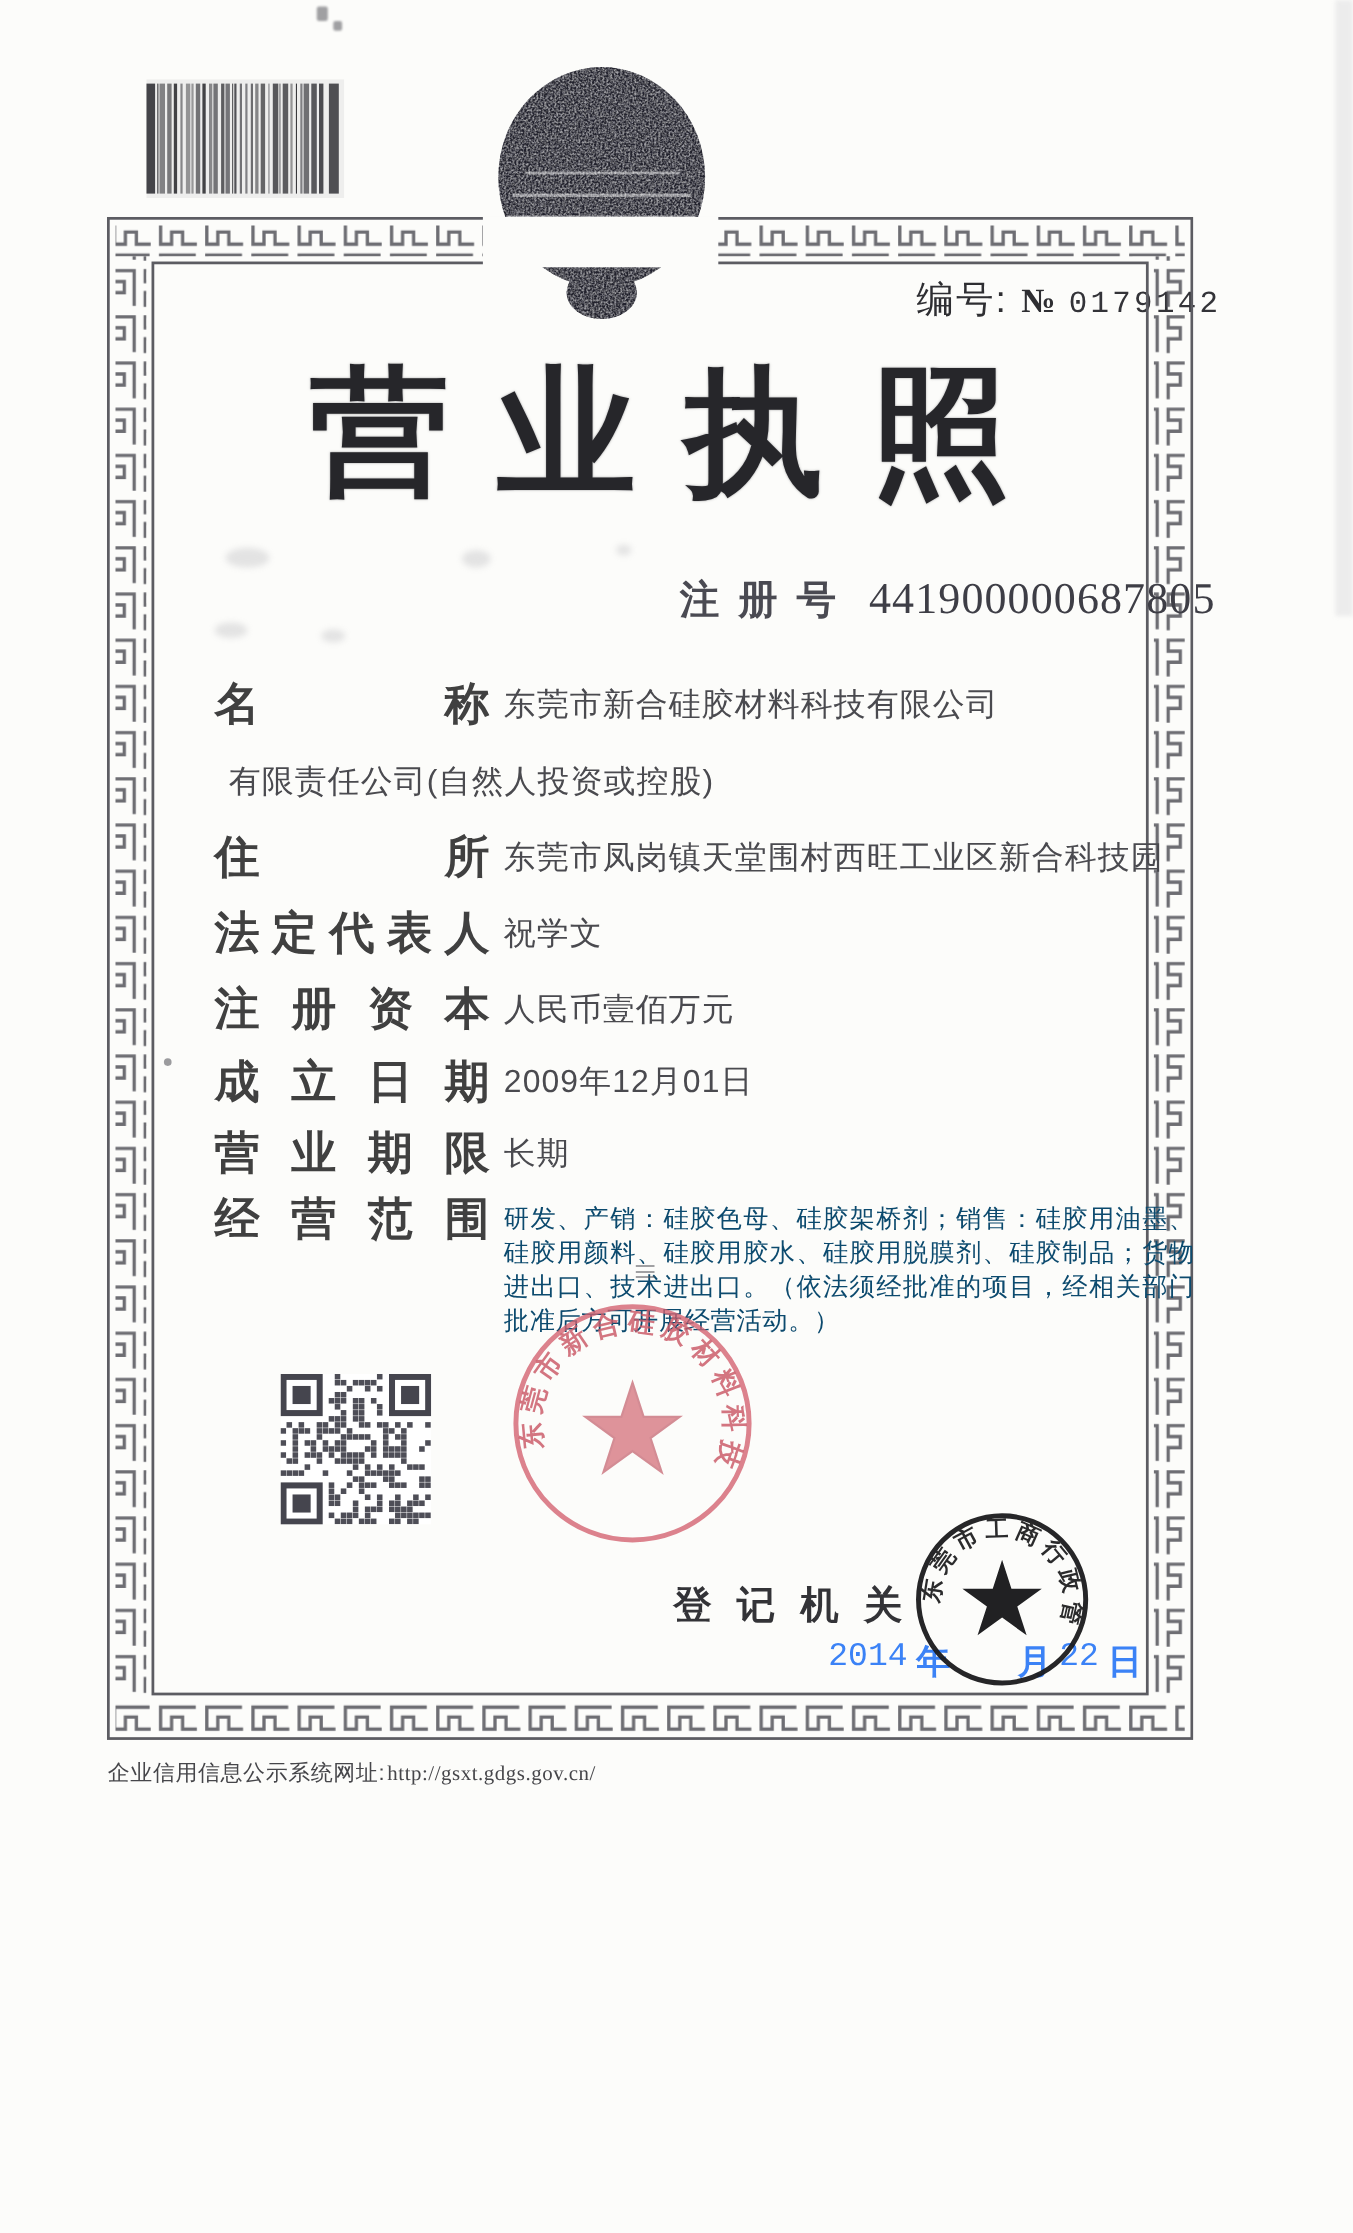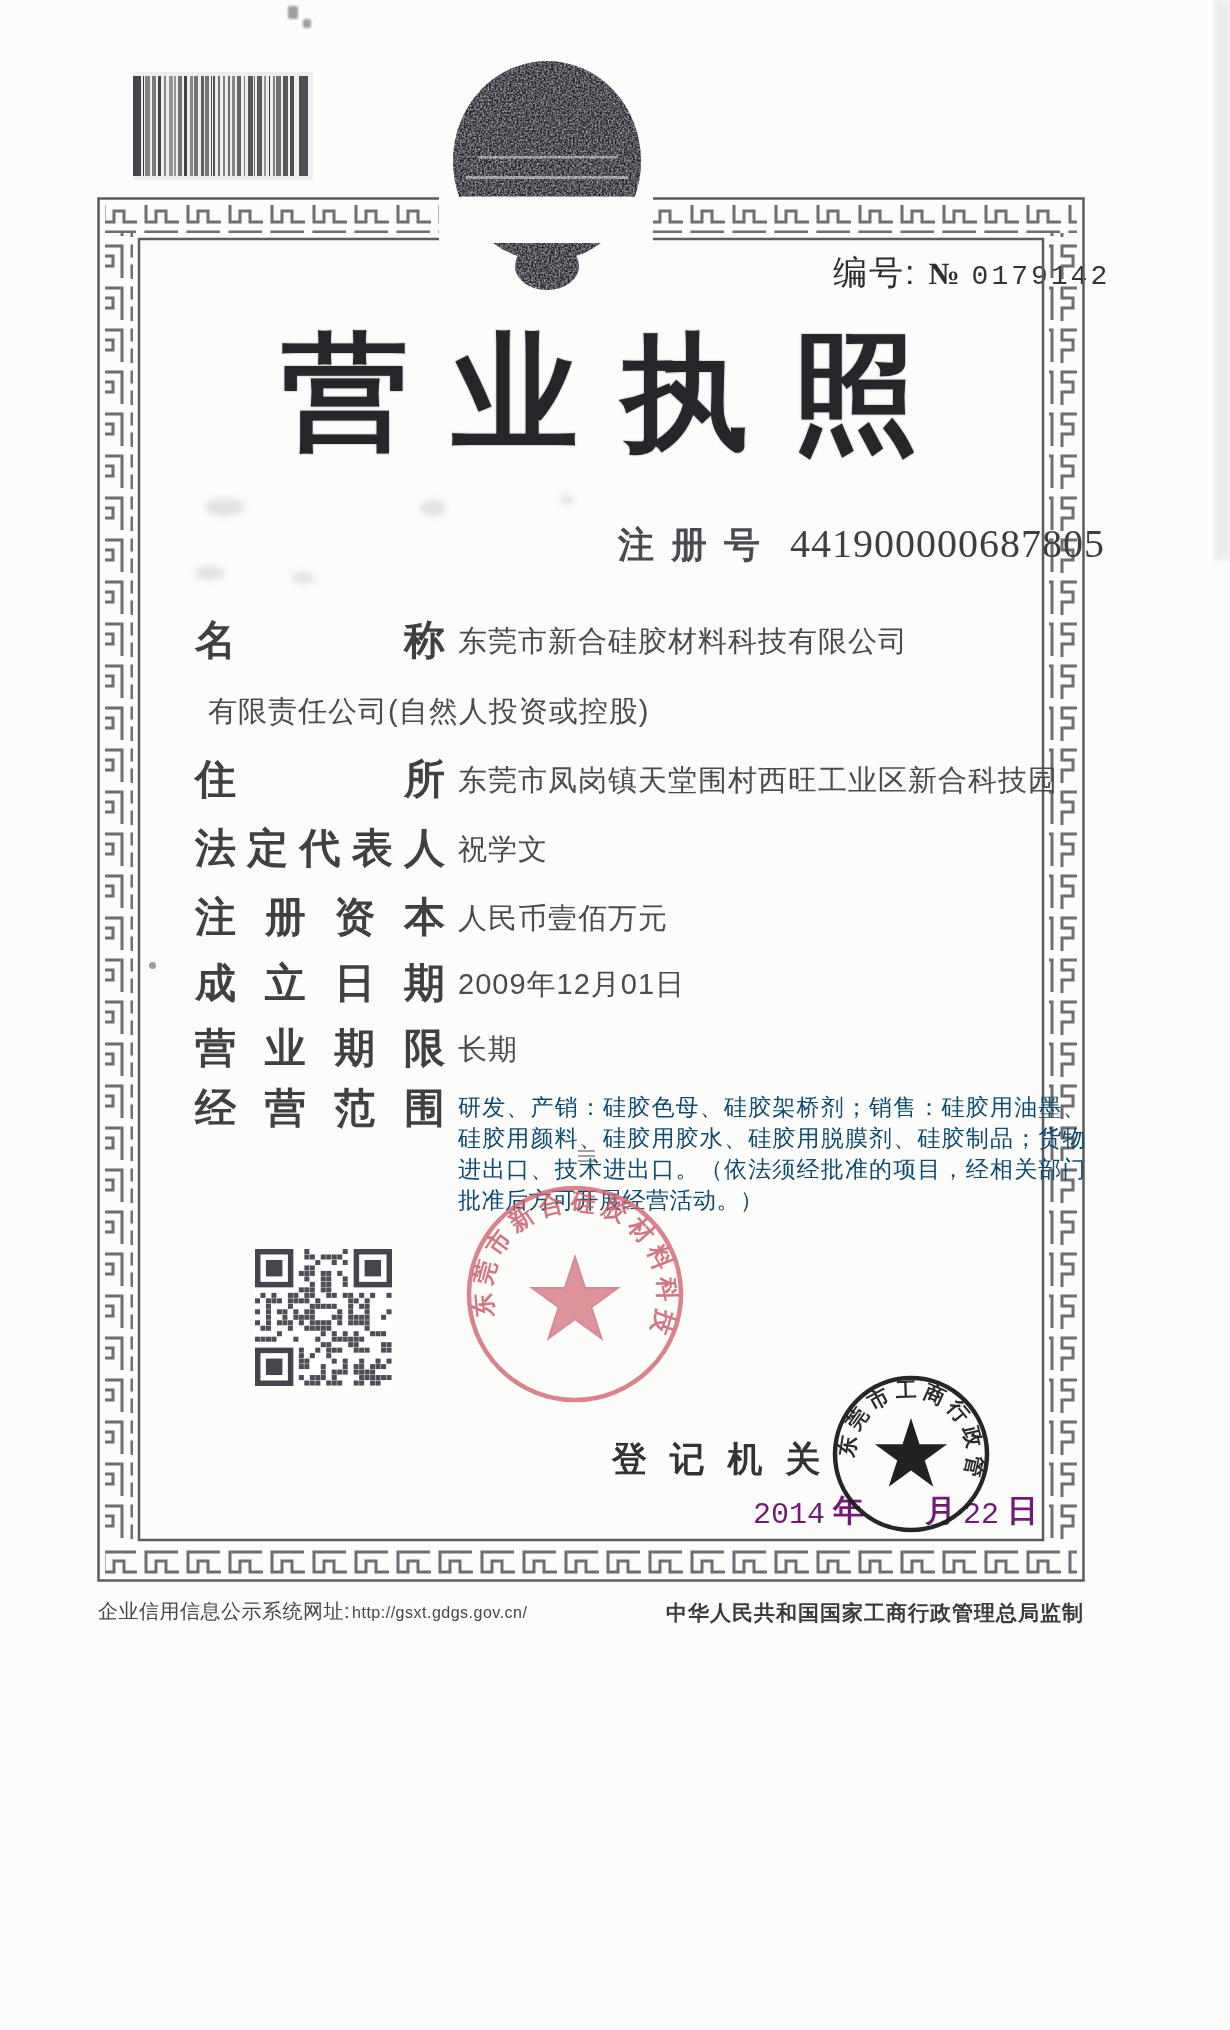--- a/index.html
+++ b/index.html
@@ -35,33 +35,33 @@
                   letter-spacing:.5px;padding-top:9px;text-align:justify;}
   .r0{top:615px}.r1{top:685px}.r2{top:754px}.r3{top:823px}
   .r4{top:892px}.r5{top:958px}.r6{top:1023px}.r7{top:1083px}
 
   
   .qr{position:absolute;left:255px;top:1249px;width:137px;height:137px;}
 
   
   .regorg{position:absolute;left:612px;top:1436px;font-family:"Liberation Serif",serif;font-weight:700;
           font-size:35px;letter-spacing:7px;color:#333337;white-space:nowrap;}
-  .date-part{position:absolute;top:1490px;display:flex;align-items:flex-end;gap:8px;color:#701a75;}
+  .date-part{position:absolute;top:1490px;display:flex;align-items:flex-start;gap:8px;color:#3b82f6;}
   .date-part .dnum{font-family:"Liberation Mono",monospace;font-size:30px;}
   .date-part .dunit{font-family:"Liberation Serif",serif;font-weight:700;font-size:31px;}
   .dp-y{left:753px}.dp-m{left:925px}.dp-d{left:963px}
 
   
   .seal-company{position:absolute;left:458px;top:1180px;width:235px;height:235px;opacity:.92;}
   .seal-registrar{position:absolute;left:822px;top:1366px;width:180px;height:180px;opacity:.95;}
 
   
   .footer-left{position:absolute;left:98px;top:1598px;display:flex;align-items:baseline;gap:2px;color:#46464a;}
   .footer-left .cjk{font-size:20px;letter-spacing:.5px;}
-  .footer-left .url{font-family:Liberation Sans, sans-serif;font-size:16px;letter-spacing:.5px;}
+  .footer-left .url{font-family:Liberation Serif, serif;font-size:19px;letter-spacing:.5px;}
   .footer-right{position:absolute;right:146px;top:1599px;font-size:21px;font-weight:600;
                 color:#3b3b3f;letter-spacing:1px;}
 
   
   .smudge{position:absolute;background:#9a9aa0;opacity:.25;filter:blur(3px);border-radius:50%;}
   .speck{position:absolute;background:#55555b;opacity:.55;filter:blur(1px);border-radius:2px;}
   .dot{position:absolute;left:149px;top:962px;width:7px;height:7px;border-radius:50%;background:#5a5a60;opacity:.6;}
   .tri-lines{position:absolute;left:578px;top:1150px;width:17px;height:13px;opacity:.55;
              background:repeating-linear-gradient(#55555b 0 2px,transparent 2px 5px);}
   .edge{position:absolute;right:0;top:0;width:16px;height:560px;background:#cfcfd3;opacity:.35;filter:blur(2px);}
@@ -443,21 +443,20 @@
     </defs>
     <text font-size="21" font-weight="700" fill="#202022" letter-spacing="5" font-family="Liberation Sans, sans-serif">
       <textPath href="#registrarArc" startOffset="16">东莞市工商行政管理局</textPath>
     </text>
   </svg>
 
   <div class="footer-left">
     <span class="cjk">企业信用信息公示系统网址:</span>
     <span class="url">http://gsxt.gdgs.gov.cn/</span>
   </div>
-  <div class="footer-right">中华人民共和国国家工商行政管理总局监制</div>
 
   <div class="speck" style="left:288px;top:6px;width:10px;height:13px;"></div>
   <div class="speck" style="left:303px;top:19px;width:8px;height:9px;"></div>
   <div class="smudge" style="left:205px;top:498px;width:40px;height:18px;"></div>
   <div class="smudge" style="left:420px;top:500px;width:26px;height:16px;"></div>
   <div class="smudge" style="left:195px;top:566px;width:30px;height:14px;"></div>
   <div class="smudge" style="left:292px;top:572px;width:22px;height:12px;"></div>
   <div class="smudge" style="left:560px;top:495px;width:14px;height:10px;"></div>
   <div class="dot"></div>
   <div class="tri-lines"></div>

